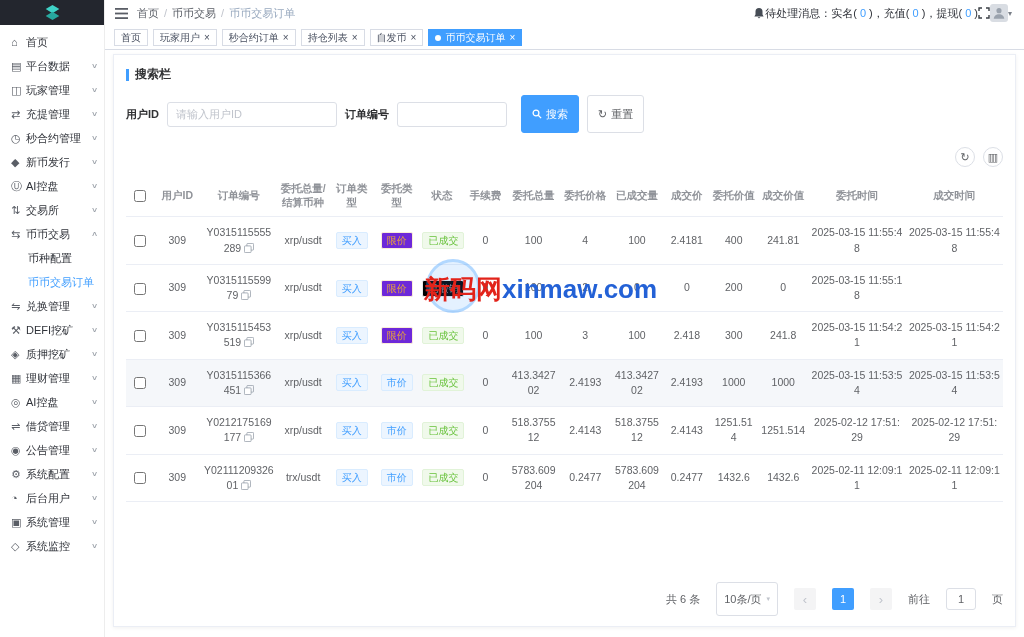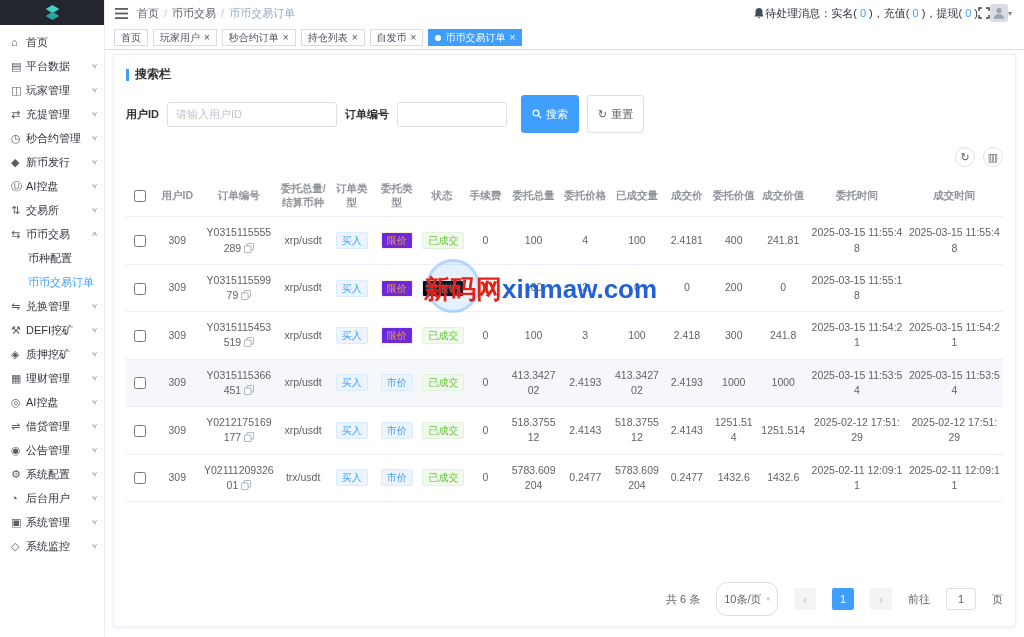--- a/index.html
+++ b/index.html
@@ -65,21 +65,21 @@
   .order-no { word-break:break-all; }
   .copy-svg { width:10px; height:10px; vertical-align:-1px; cursor:pointer; }
   .tag { display:inline-block; padding:0 5px; height:17px; line-height:16px; border-radius:2px; font-size:10px; border:1px solid; white-space:nowrap; }
   .tag-primary { color:#409eff; background:#ecf5ff; border-color:#d9ecff; }
   .tag-warning { color:#e6a23c; background:#6d28d9; border-color:#faecd8; }
   .tag-success { color:#67c23a; background:#f0f9eb; border-color:#e1f3d8; }
   .tag-info    { color:#909399; background:#000000; border-color:#e9e9eb; }
 
   
   .pager { margin-top:auto; display:flex; align-items:center; justify-content:flex-end; gap:16px; font-size:11px; color:#606266; padding-top:8px; }
-  .page-size { height:22px; border:1px solid #dcdfe6; border-radius:11px; padding:16px 7px; display:inline-flex; align-items:center; gap:5px; cursor:pointer; }
+  .page-size { height:22px; border:1px solid #dcdfe6; border-radius:3px; padding:16px 7px; display:inline-flex; align-items:center; gap:5px; cursor:pointer; }
   .sel-caret { font-size:7px; color:#c0c4cc; }
   .pg-btn { width:22px; height:22px; border-radius:2px; background:#f4f4f5; color:#c0c4cc; display:inline-flex; align-items:center; justify-content:center; font-size:13px; cursor:pointer; }
   .pg-num { width:22px; height:22px; border-radius:2px; background:#409eff; color:#fff; display:inline-flex; align-items:center; justify-content:center; font-size:11px; cursor:pointer; }
   .goto-input { width:30px; height:22px; border:1px solid #dcdfe6; border-radius:3px; text-align:center; font-size:11px; color:#606266; outline:none; font-family:inherit; }
 
   
   .watermark { position:absolute; left:424px; top:272px; display:flex; align-items:center; font-size:26px; font-weight:bold; pointer-events:none; z-index:9; white-space:nowrap; }
   .wm-circle { position:absolute; left:2px; top:-13px; width:54px; height:54px; border-radius:50%; background:rgba(64,158,255,.14); border:3px solid rgba(64,158,255,.3); }
   .wm-red, .wm-blue { position:relative; }
 </style>

